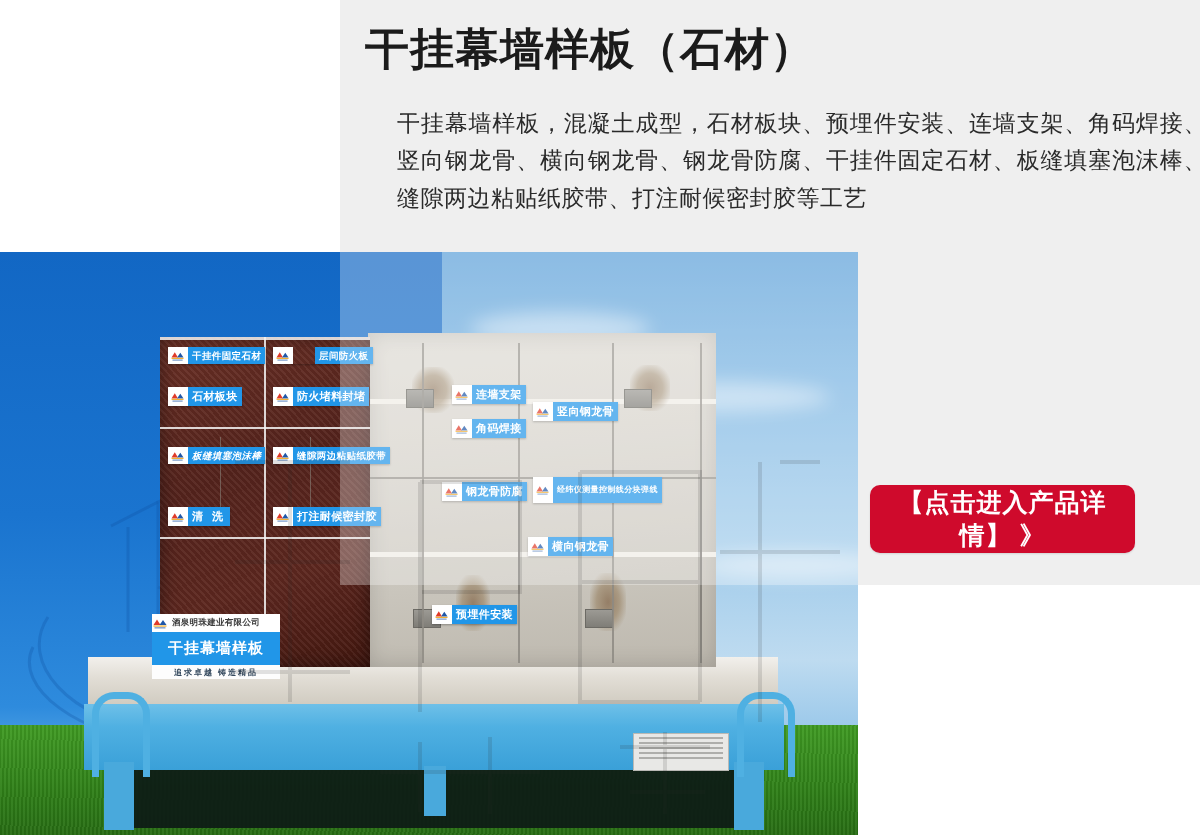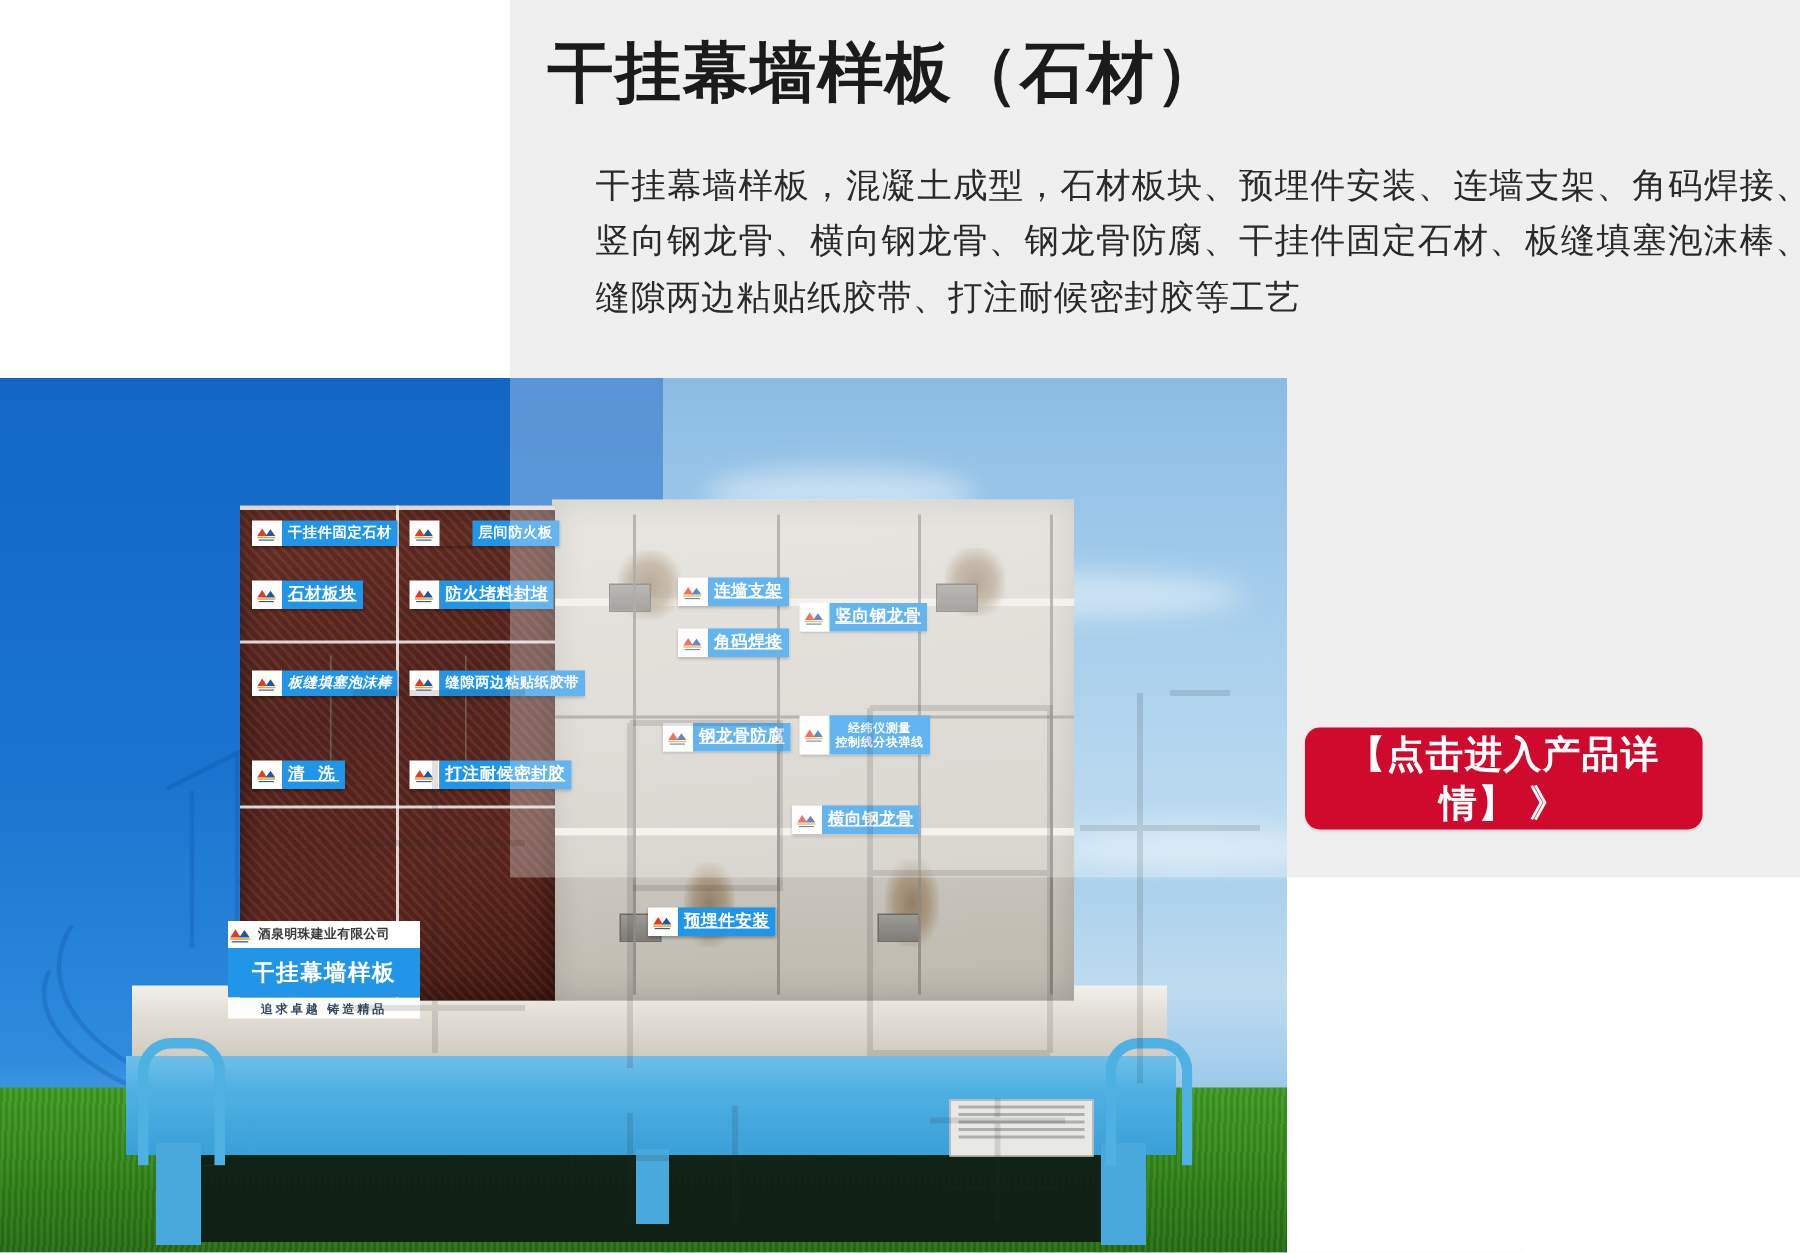--- a/index.html
+++ b/index.html
@@ -124,23 +124,23 @@
   .tag .logo{
     width:20px;background:#ffffff;display:flex;align-items:center;justify-content:center;
     flex:none;
   }
   .tag .logo svg{display:block;}
   .tag .txt{
     background:#2196e8;color:#ffffff;font-size:9.5px;font-weight:bold;
     padding:0 4px;display:flex;align-items:center;white-space:nowrap;letter-spacing:.4px;
     line-height:1;
   }
-  .tag.two .txt{flex-direction:column;justify-content:center;line-height:1.15;font-size:8px;}
+  .tag.two .txt{flex-direction:row;justify-content:flex-end;line-height:1.15;font-size:8px;}
   .tag.big{height:19px;}
-  .tag.big .txt{font-size:11px;text-decoration:underline;}
+  .tag.big .txt{font-size:11px;}
   .tag.wide .txt{letter-spacing:3px;}
 
   
   .board{position:absolute;left:-8px;top:237px;width:128px;margin-top:40px;}
   .board .b1{
     height:18px;background:#ffffff;display:flex;align-items:center;
   }
   .board .b1 span{font-size:8.5px;color:#3a3a3a;font-weight:bold;padding-left:3px;letter-spacing:.3px;}
   .board .b2{
     height:33px;background:#2196e8;color:#fff;font-size:15px;font-weight:bold;

